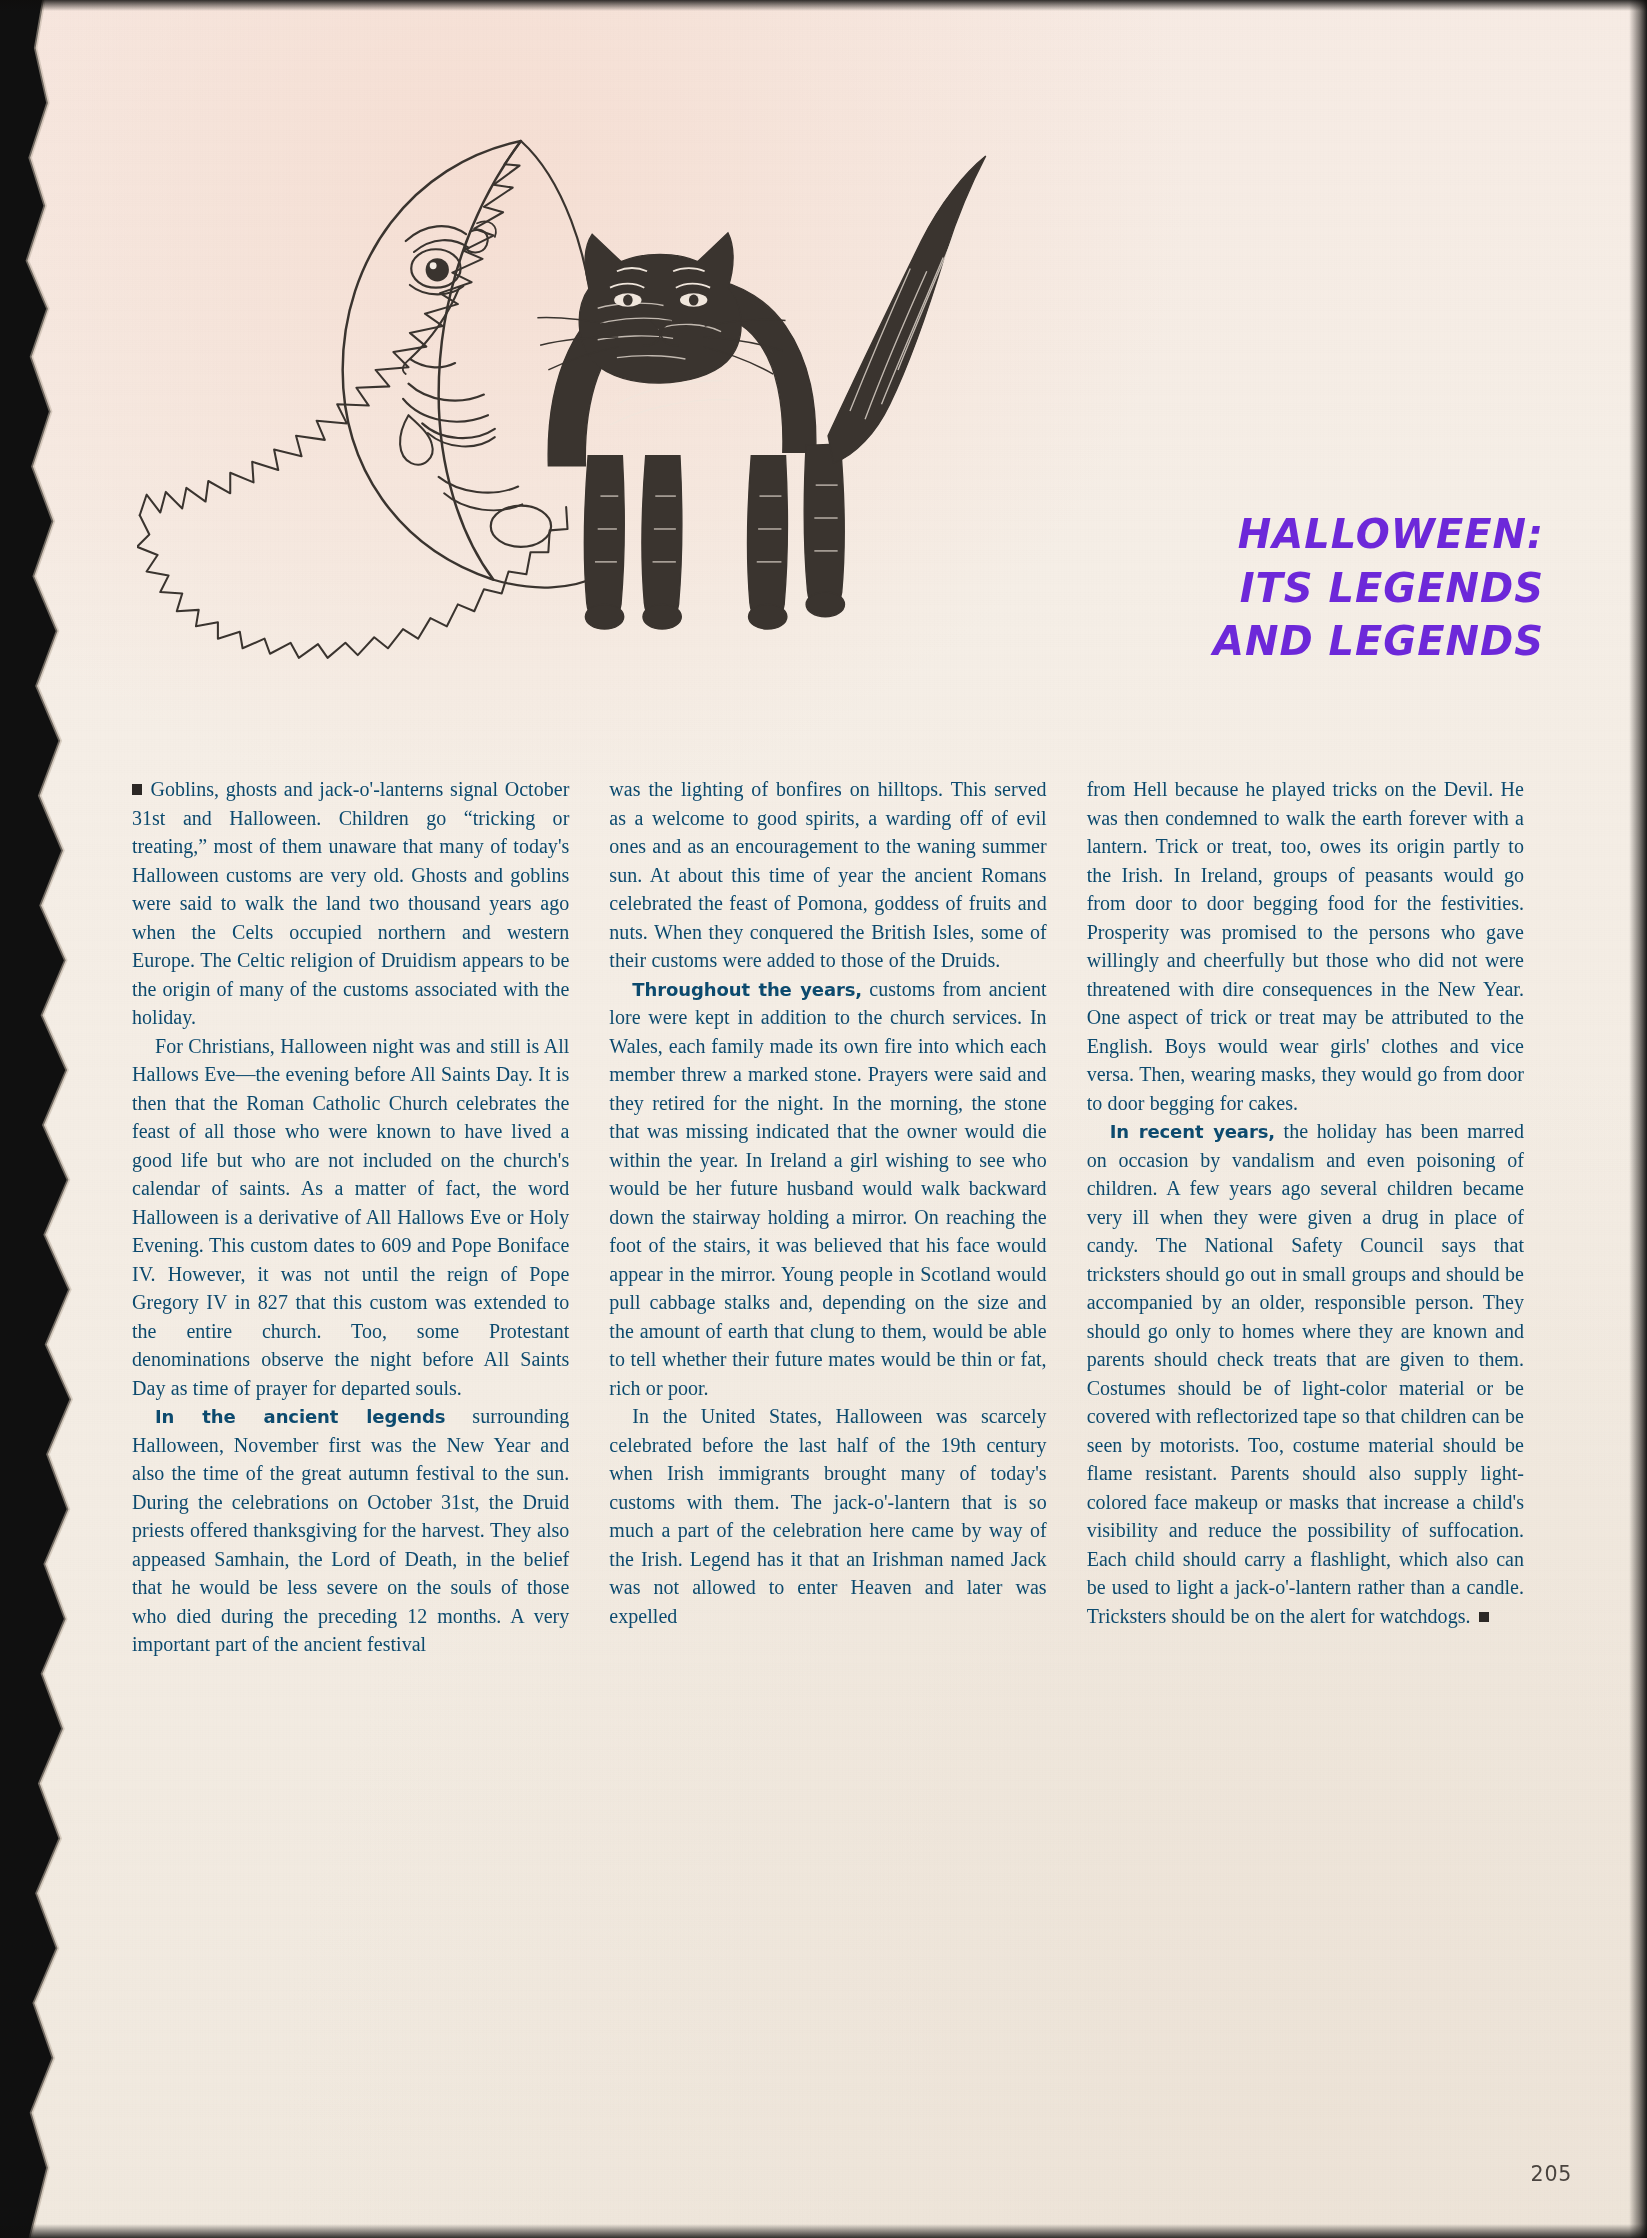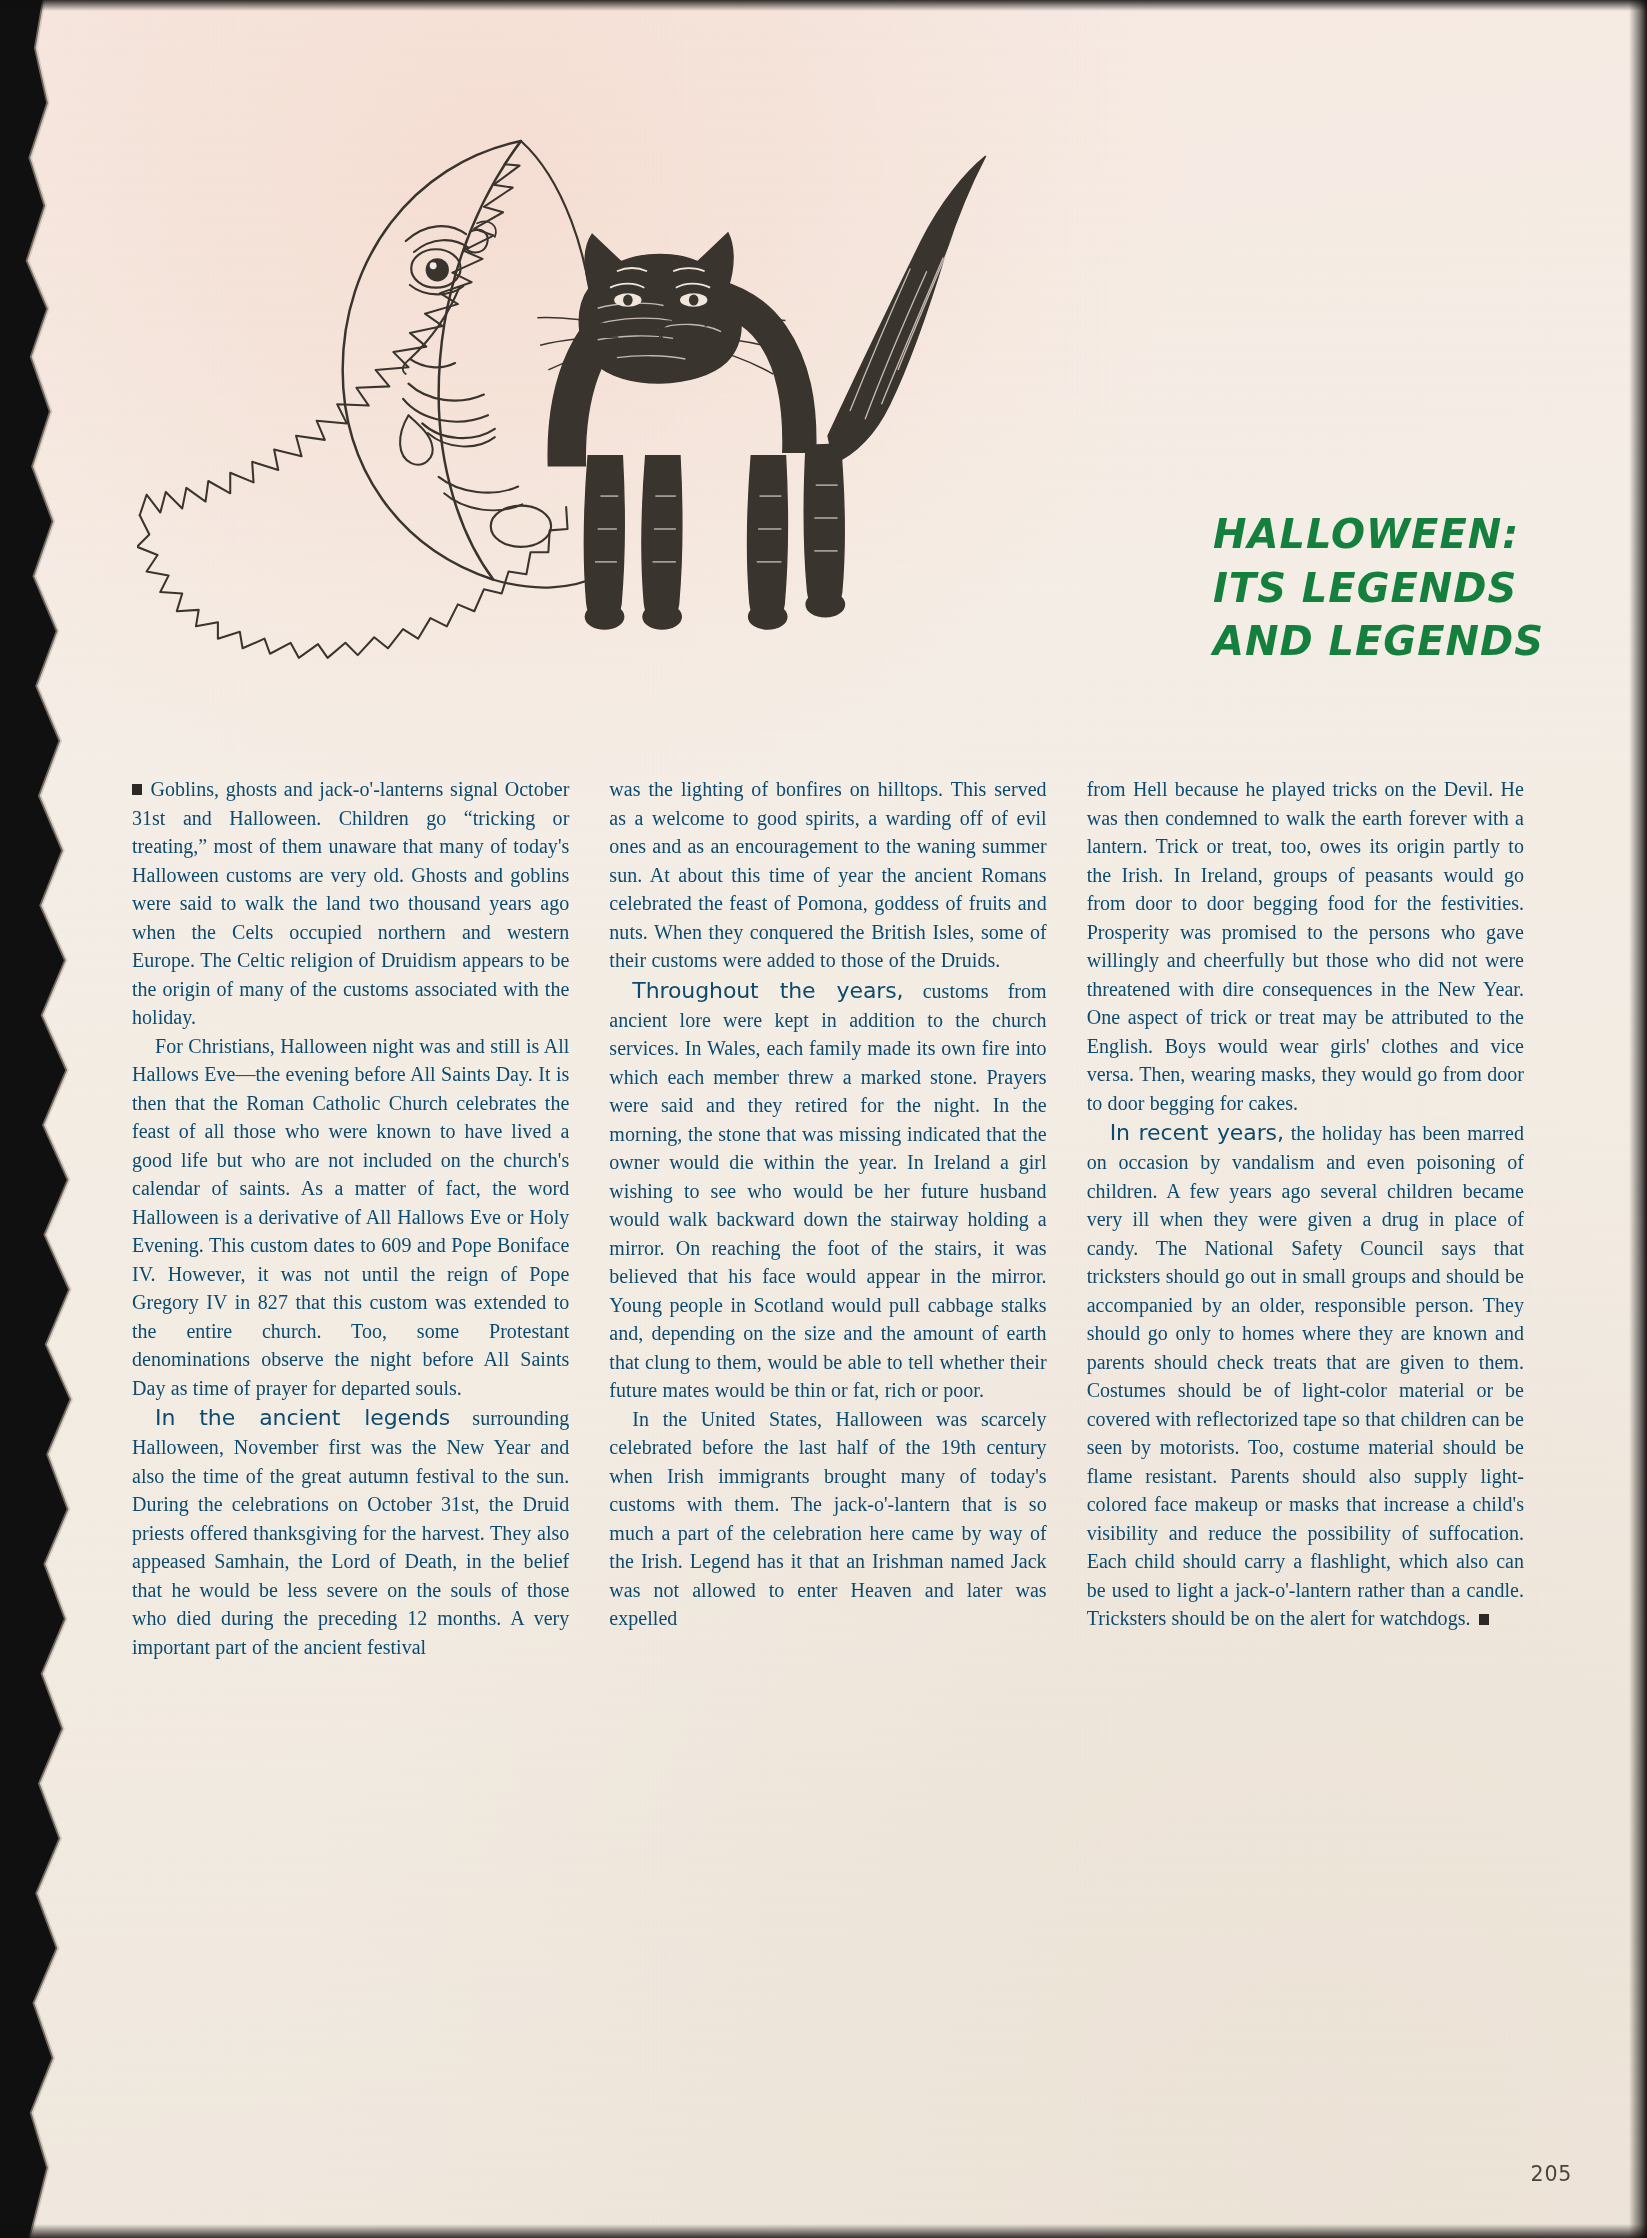--- a/index.html
+++ b/index.html
@@ -69,28 +69,28 @@
     left: 137px;
     top: 82px;
     width: 892px;
     height: 617px;
   }
   
   .title-block {
     position: absolute;
     right: 103px;
     top: 508px;
-    text-align: left;
+    text-align: right;
     font-family: "DejaVu Sans", sans-serif;
     font-weight: bold;
     font-style: italic;
     font-size: 40px;
     letter-spacing: 1px;
     line-height: 1.34;
-    color: #15803d;
+    color: #6d28d9;
   }
   .title-block div { white-space: nowrap; }
 
   
   .columns {
     position: absolute;
     left: 132px;
     top: 775px;
     width: 1392px;
     display: flex;
@@ -121,22 +121,22 @@
   }
   .end-square {
     display: inline-block;
     width: 10.3px; height: 10.3px;
     background: #2c2825;
     margin-left: 8.2px;
     vertical-align: 0.7px;
   }
   .runin {
     font-family: "DejaVu Sans", sans-serif;
-    font-weight: normal;
-    font-size: 22px;
+    font-weight: bold;
+    font-size: 18px;
     letter-spacing: -0.1px;
   }
   .page-number {
     position: absolute;
     right: 75px;
     bottom: 53px;
     font-family: "DejaVu Sans", sans-serif;
     font-size: 20.6px;
     color: #4a443f;
     letter-spacing: 0.7px;

